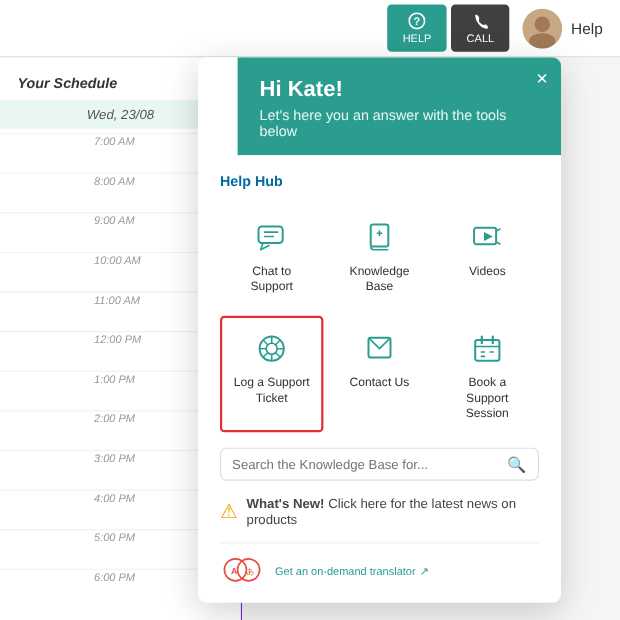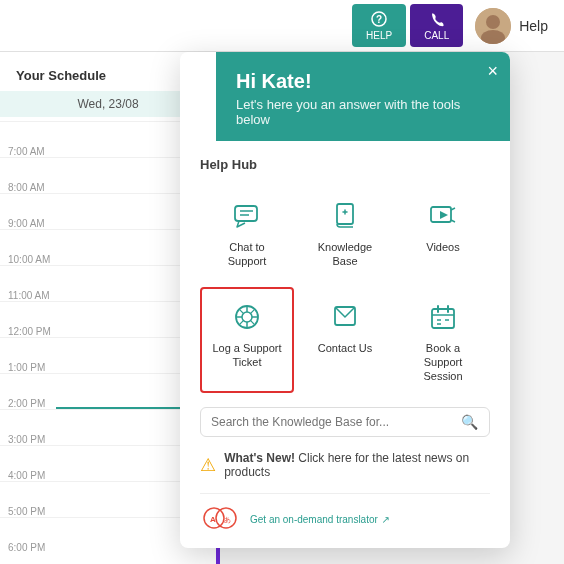--- a/index.html
+++ b/index.html
@@ -44,21 +44,21 @@
       gap: 2px;
     }
     .nav-btn .icon-circle {
       width: 18px;
       height: 18px;
       display: flex;
       align-items: center;
       justify-content: center;
     }
     .nav-btn-call {
-      background: #4c1d95;
+      background: #404040;
     }
     .avatar-area {
       display: flex;
       align-items: center;
       gap: 8px;
       margin-left: 8px;
       cursor: pointer;
     }
     .avatar-img {
       width: 36px;
@@ -80,44 +80,46 @@
     .main-layout {
       display: flex;
       height: calc(564px - 52px);
       position: relative;
     }
 
     
     .sidebar {
       width: 220px;
       background: #fff;
-      border-right: 4px solid #6d28d9;
+      border-right: 1px solid #6d28d9;
       padding: 16px 0 0 0;
       flex-shrink: 0;
+      font-style: italic;
     }
     .sidebar-title {
       font-size: 13px;
       font-weight: 600;
       color: #333;
       padding: 0 16px 8px 16px;
     }
     .schedule-date {
       font-size: 12px;
       color: #555;
       text-align: center;
       padding: 6px 0;
       background: #e8f6f4;
       margin-bottom: 4px;
     }
     .time-slot {
       display: flex;
-      align-items: flex-end;
+      align-items: center;
       padding: 0 8px;
       height: 36px;
       border-top: 1px solid #f0f0f0;
+      flex-direction: column;
     }
     .time-label {
       font-size: 10px;
       color: #999;
       width: 48px;
       flex-shrink: 0;
       padding-top: 2px;
     }
     .time-line {
       flex: 1;
@@ -170,21 +172,21 @@
       border: none;
       line-height: 1;
     }
 
     .popup-body {
       padding: 16px 20px;
     }
     .help-hub-label {
       font-size: 13px;
       font-weight: 600;
-      color: #404040;
+      color: #0369a1;
       margin-bottom: 14px;
     }
 
     
     .help-grid {
       display: grid;
       grid-template-columns: repeat(3, 1fr);
       gap: 8px 4px;
       margin-bottom: 14px;
     }

